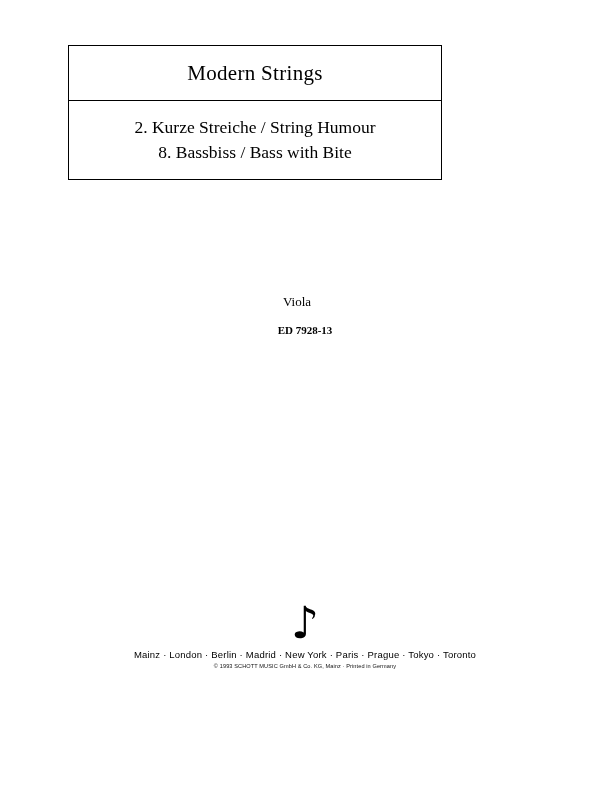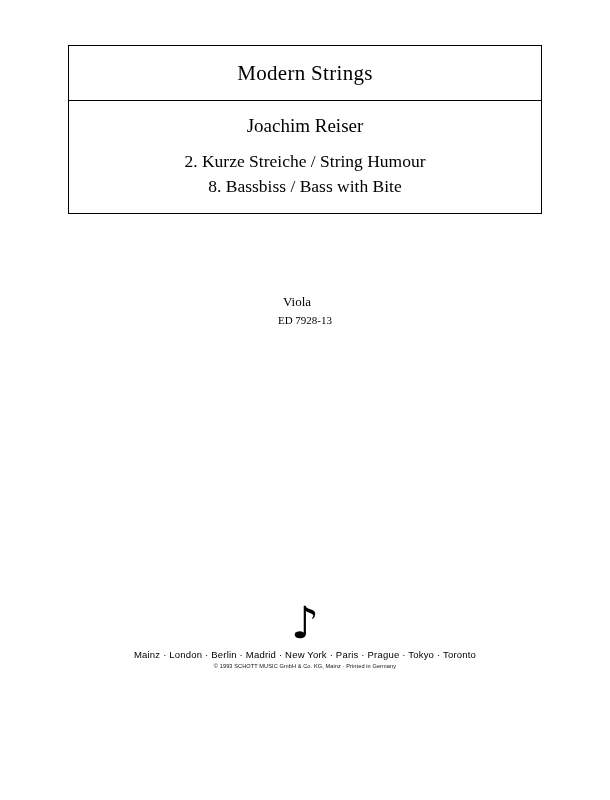--- a/index.html
+++ b/index.html
@@ -23,21 +23,21 @@
     width: 610px;
     height: 800px;
     background: #ffffff;
   }
 
   
   .title-box {
     position: absolute;
     left: 68px;
     top: 45px;
-    width: 474px;
+    width: 374px;
     border: 1px solid #000000;
     box-sizing: border-box;
   }
   .series-band {
     height: 54px;
     border-bottom: 1px solid #000000;
     display: flex;
     align-items: center;
     justify-content: center;
   }
@@ -70,24 +70,25 @@
     position: absolute;
     left: 0;
     top: 294px;
     width: 594px;
     text-align: center;
     font-size: 13px;
   }
   .edition-number {
     position: absolute;
     left: 0;
-    top: 314px;
+    top: 324px;
     width: 610px;
     text-align: center;
     font-size: 11px;
+    font-weight: bold;
   }
 
   
   .publisher {
     position: absolute;
     left: 0;
     top: 606px;
     width: 610px;
     text-align: center;
   }
@@ -130,21 +131,20 @@
 
 <div class="page">
 
   <div class="title-box">
 
     <div class="series-band">
       <div class="series-title">Modern Strings</div>
     </div>
 
     <div class="main-band">
-      <div class="composer">Joachim Reiser</div>
       <div class="movement">2. Kurze Streiche / String Humour</div>
       <div class="movement">8. Bassbiss / Bass with Bite</div>
     </div>
 
   </div>
 
   <div class="instrument">Viola</div>
   <div class="edition-number">ED 7928-13</div>
 
   <div class="publisher">

